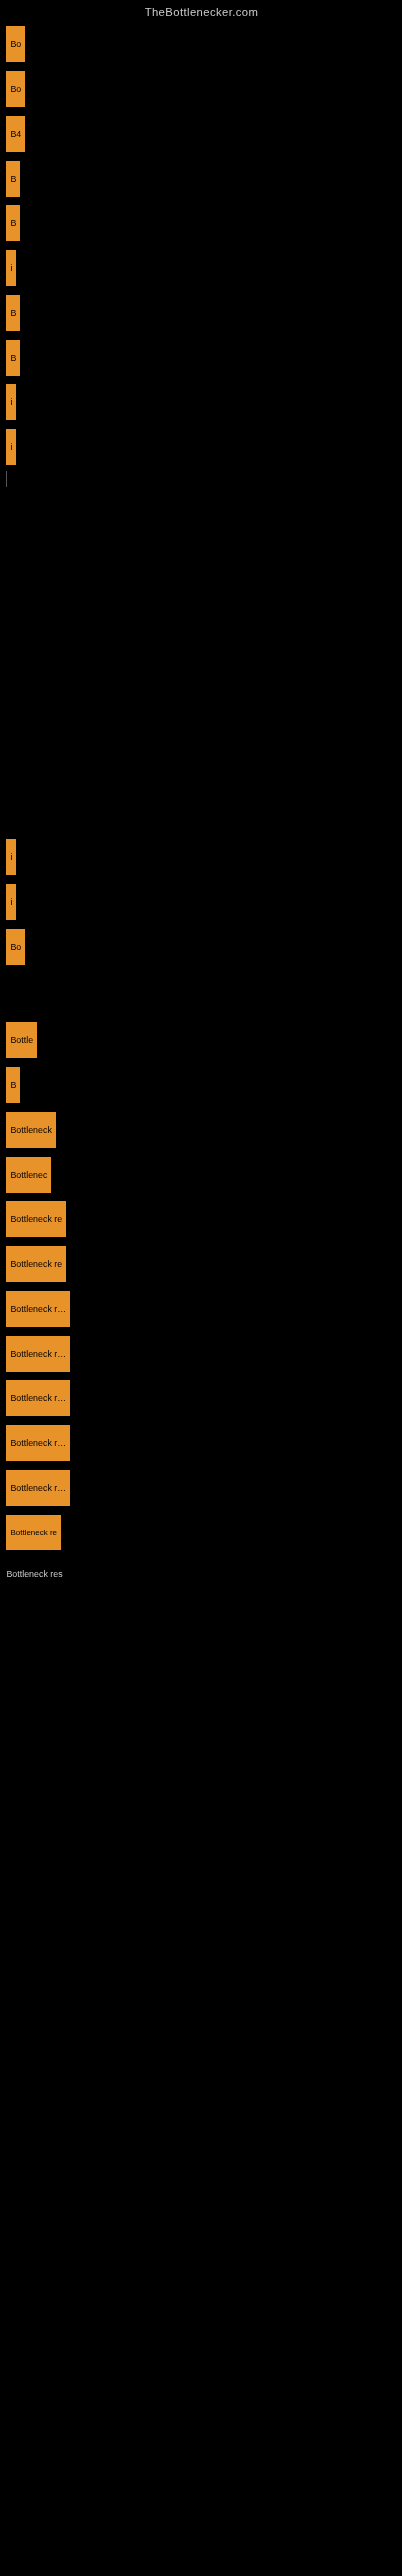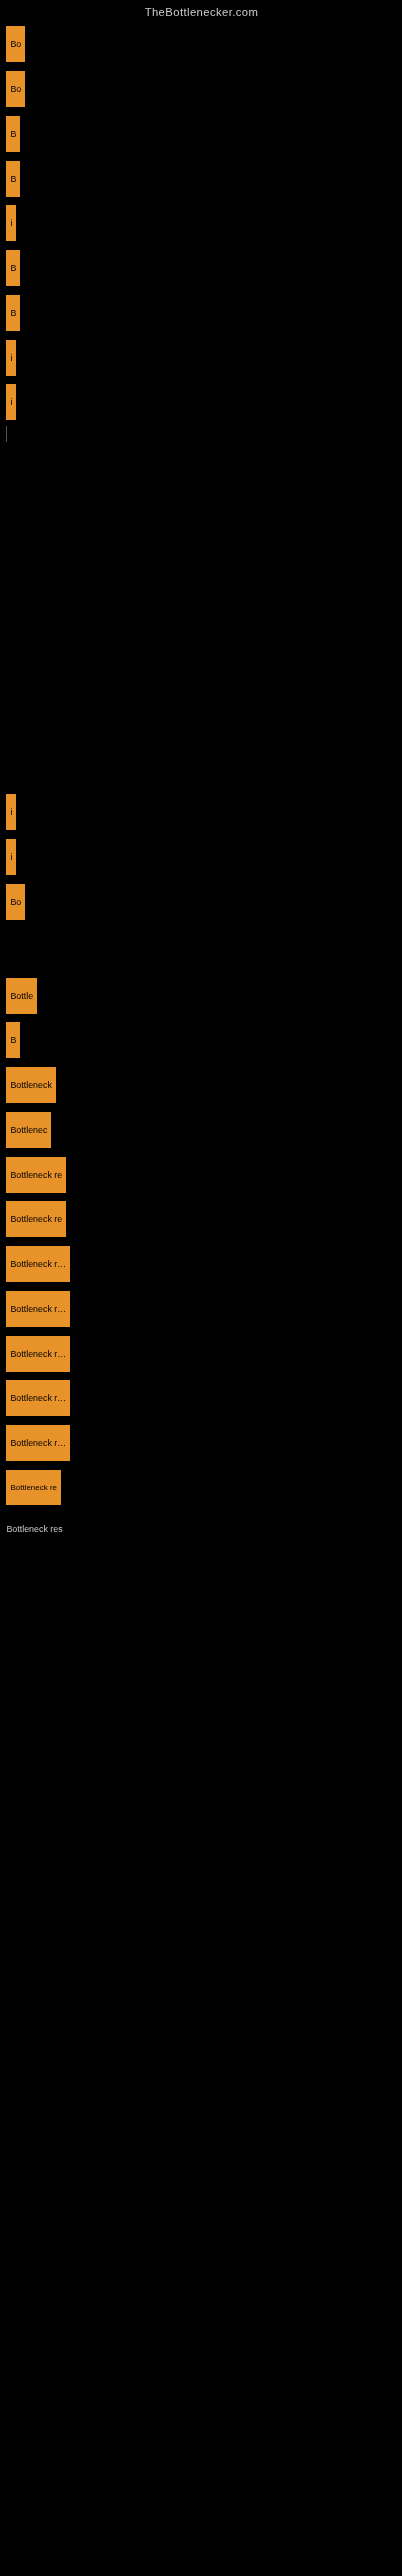--- a/index.html
+++ b/index.html
@@ -66,20 +66,24 @@
 
 <div class="content-area">
   <div class="site-title">TheBottlenecker.com</div>
 
   <div class="row">
     <span class="orange-badge">Bo</span>
     <span class="row-label"></span>
   </div>
   <div class="row">
     <span class="orange-badge">Bo</span>
+    <span class="row-label"></span>
+  </div>
+  <div class="row">
+    <span class="orange-badge">B4</span>
     <span class="row-label"></span>
   </div>
   <div class="row">
     <span class="orange-badge">B</span>
     <span class="row-label"></span>
   </div>
   <div class="row">
     <span class="orange-badge">B</span>
     <span class="row-label"></span>
   </div>

